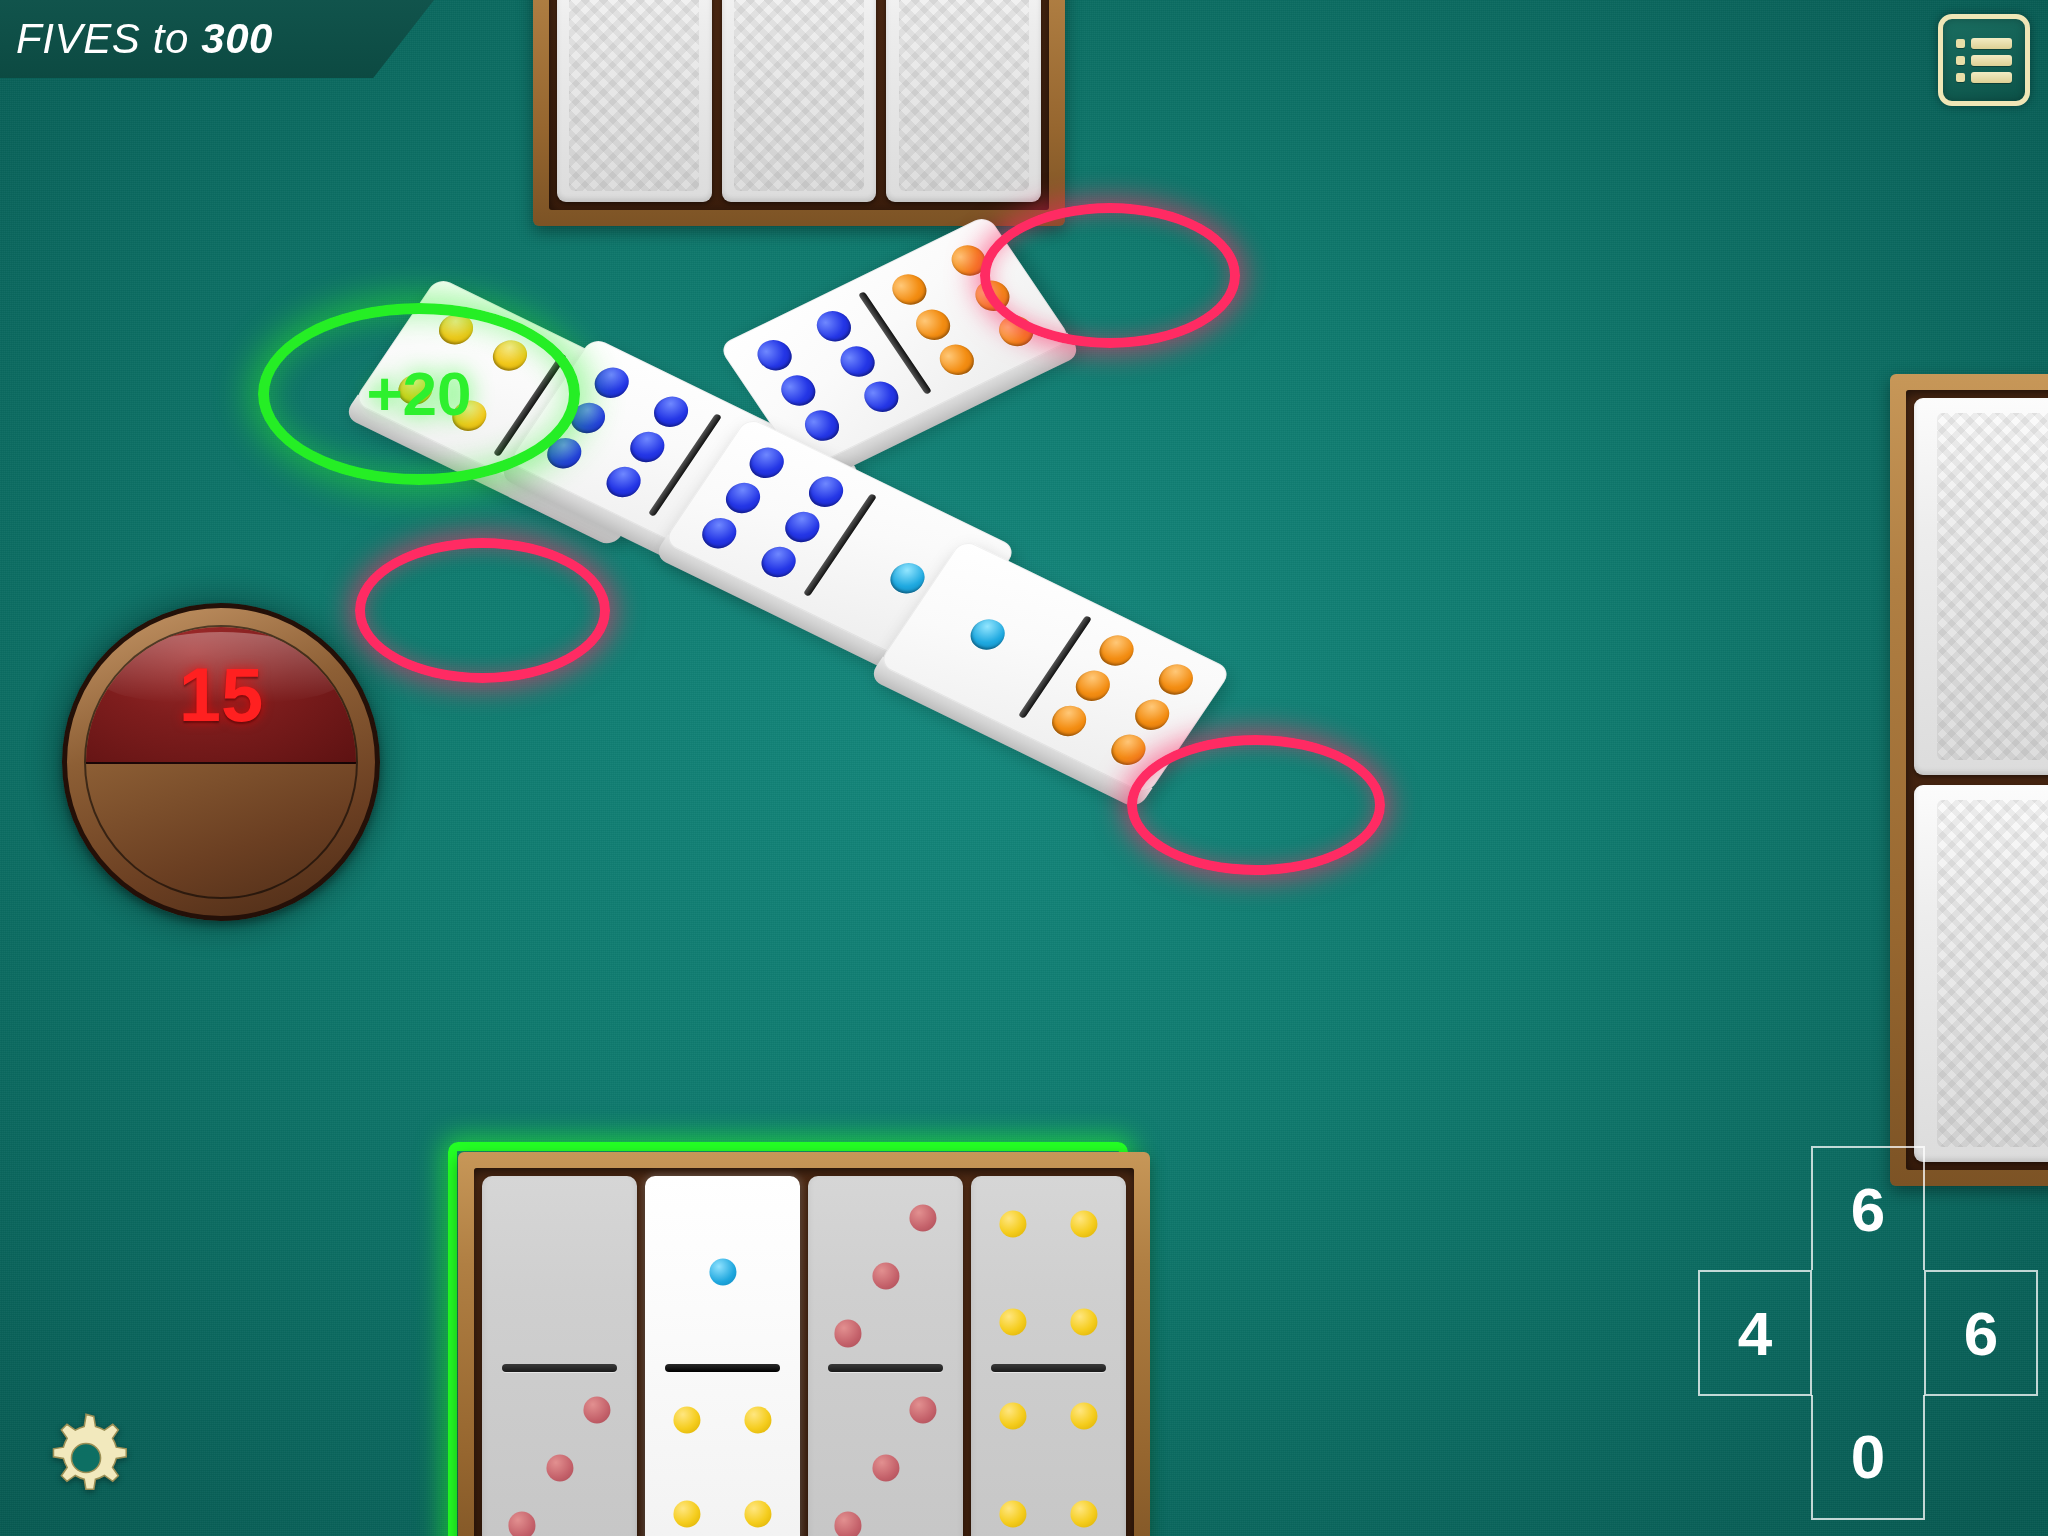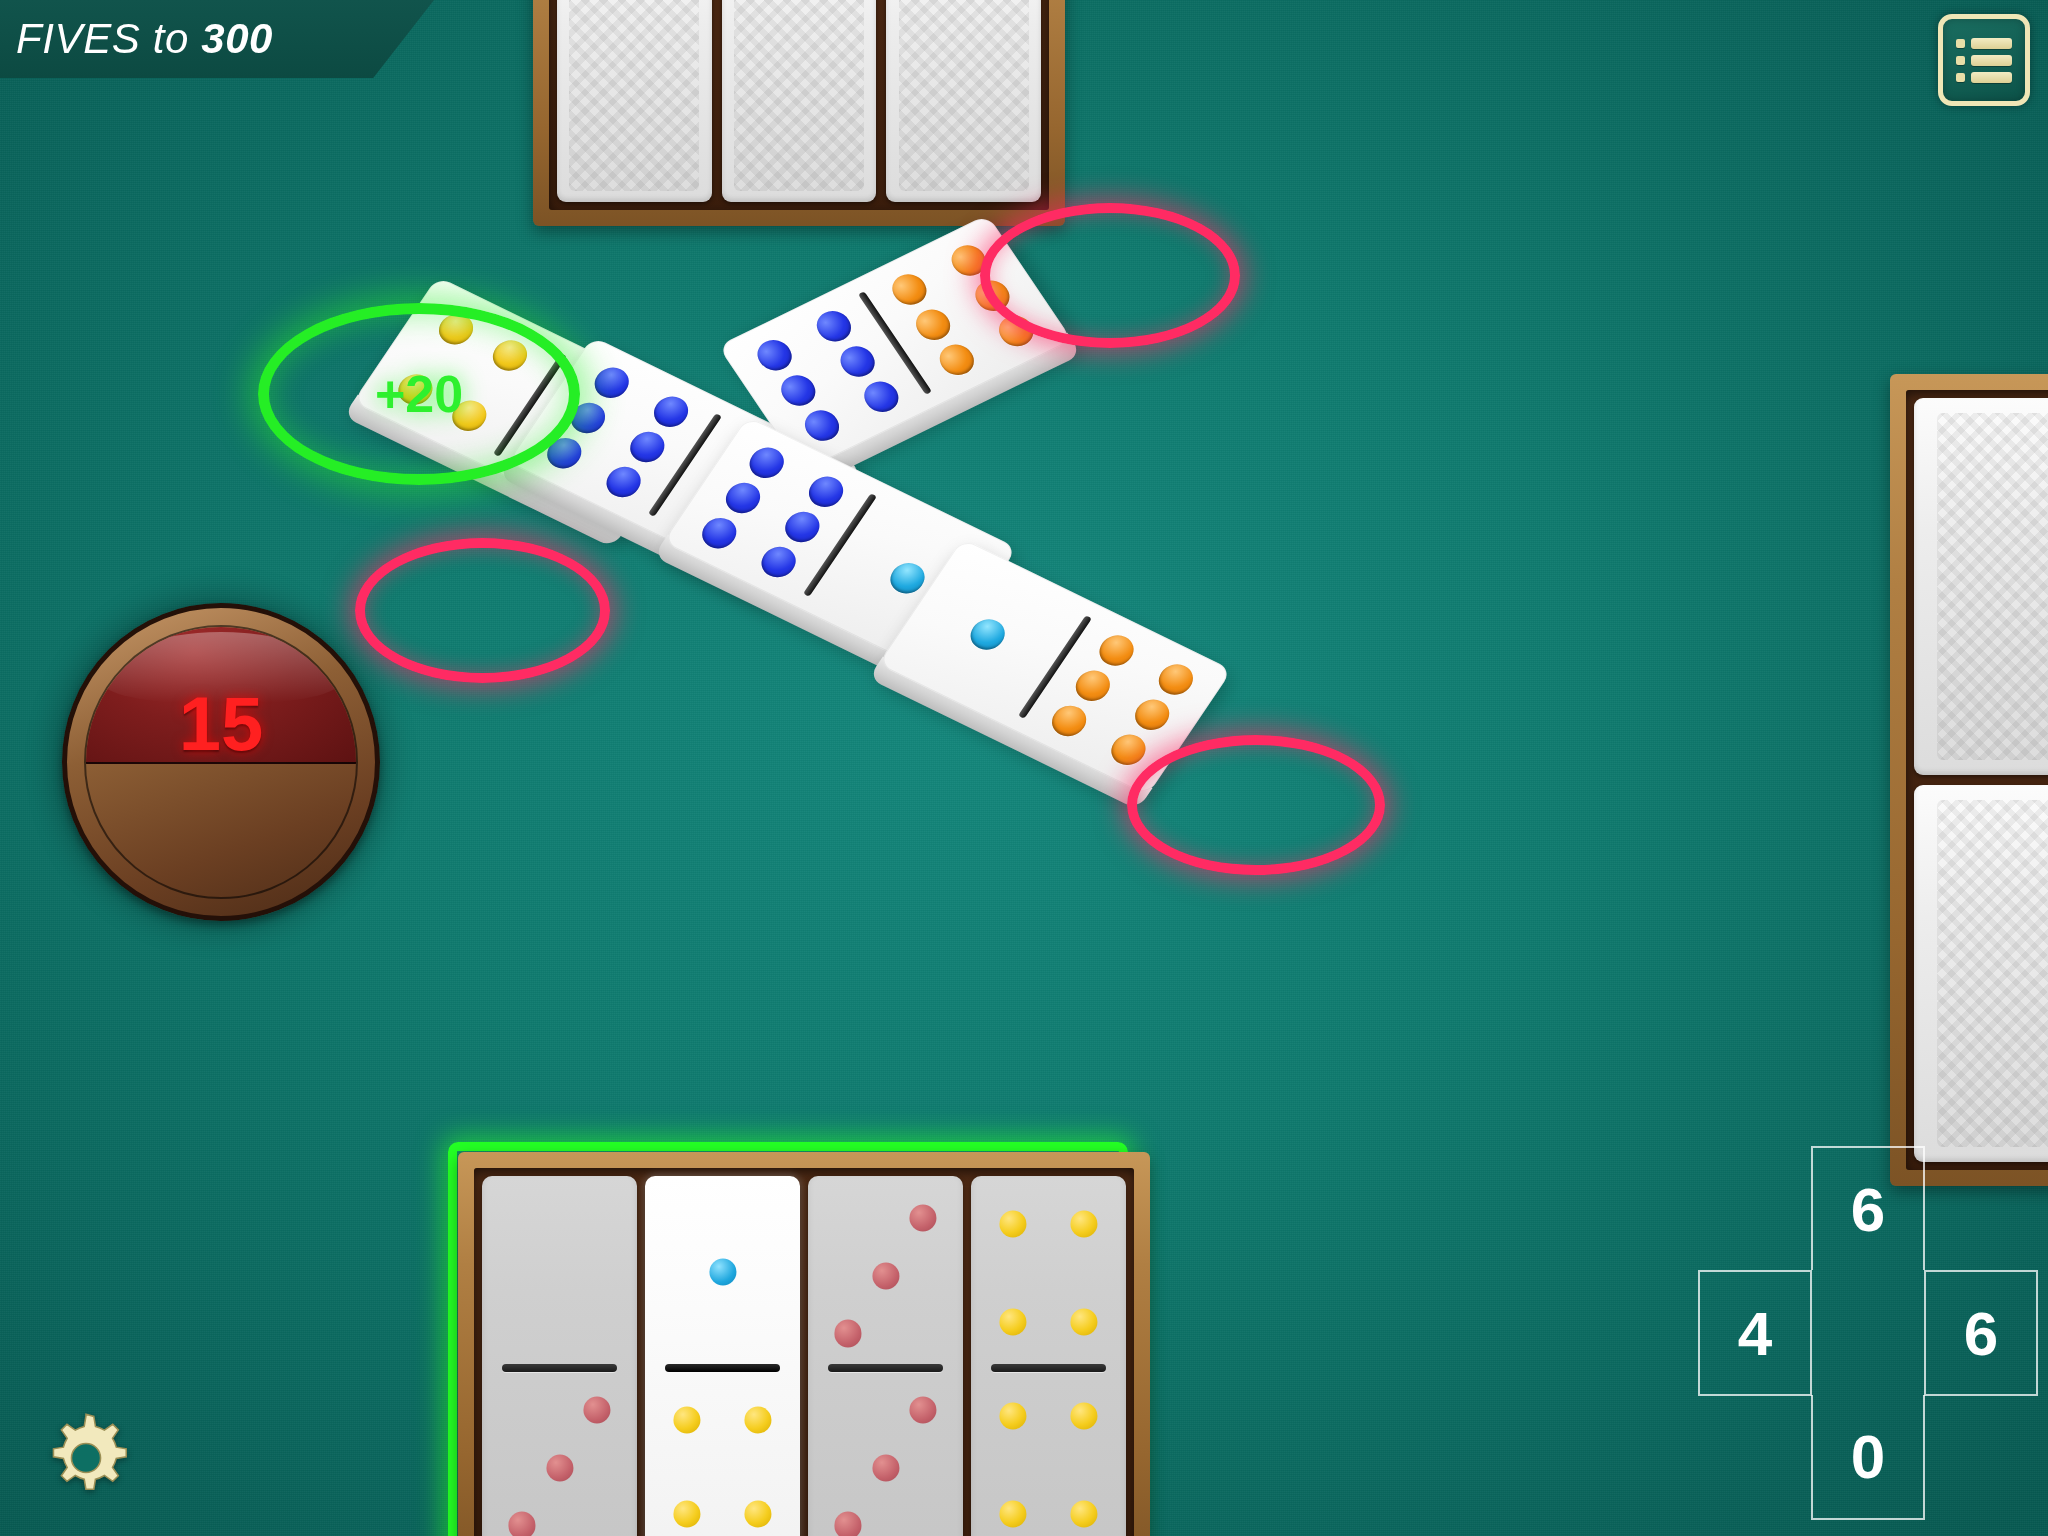--- a/index.html
+++ b/index.html
@@ -67,21 +67,20 @@
     box-shadow:0 4px 10px rgba(0,0,0,.4);
   }
   .scorepill .inner{
     position:absolute;left:22px;top:22px;right:22px;bottom:22px;border-radius:50%;
     overflow:hidden;border:2px solid rgba(0,0,0,.55);
   }
   .half{height:50%;display:flex;align-items:center;justify-content:center;position:relative;}
   .half.top{
     background:radial-gradient(ellipse at 40% 18%, #a02b2b 0%, #7e1d1d 45%, #5d1212 100%);
     border-bottom:2px solid rgba(0,0,0,.8);
-    align-items:flex-end;
   }
   .half.top::after{
     content:"";position:absolute;left:6%;top:4%;width:88%;height:52%;
     border-radius:50% 50% 40% 40%/70% 70% 30% 30%;
     background:linear-gradient(180deg,rgba(255,255,255,.30),rgba(255,255,255,0));
   }
   .half.bot{
     background:radial-gradient(ellipse at 45% 80%, #3f9c1e 0%, #348515 48%, #24650c 100%);
   }
   .half.bot::after{
@@ -94,21 +93,21 @@
   .score-num.green{color:#5cff4a;text-shadow:0 0 12px rgba(60,255,60,.6),0 2px 2px rgba(0,0,0,.5);}
 
   
   .bonus{
     position:absolute;left:258px;top:303px;width:300px;height:160px;
     border-radius:50%;border:11px solid #25ee25;
     display:flex;align-items:center;justify-content:center;
     box-shadow:0 0 34px 10px rgba(40,240,40,.45), inset 0 0 26px 6px rgba(40,240,40,.30);
   }
   .bonus-text{
-    color:#2ef02e;font-size:52px;font-weight:bold;line-height:1;
+    color:#2ef02e;font-size:62px;font-weight:bold;line-height:1;
     text-shadow:0 0 22px rgba(40,255,40,.75);
   }
 
   
   .rack{
     position:absolute;border-radius:6px;
     background:linear-gradient(180deg,#c79758 0%,#b07f43 26%,#96662f 70%,#7c5325 100%);
     box-shadow:0 6px 16px rgba(0,0,0,.35);
     padding:16px;
   }

